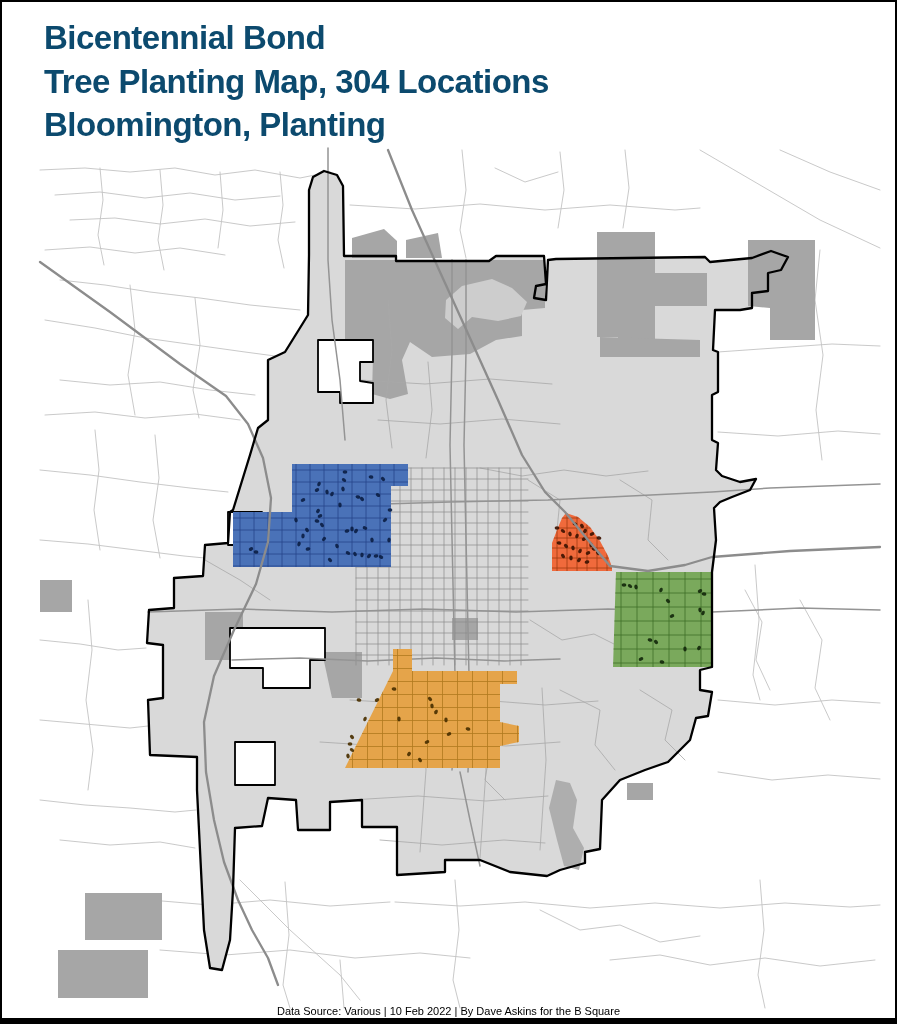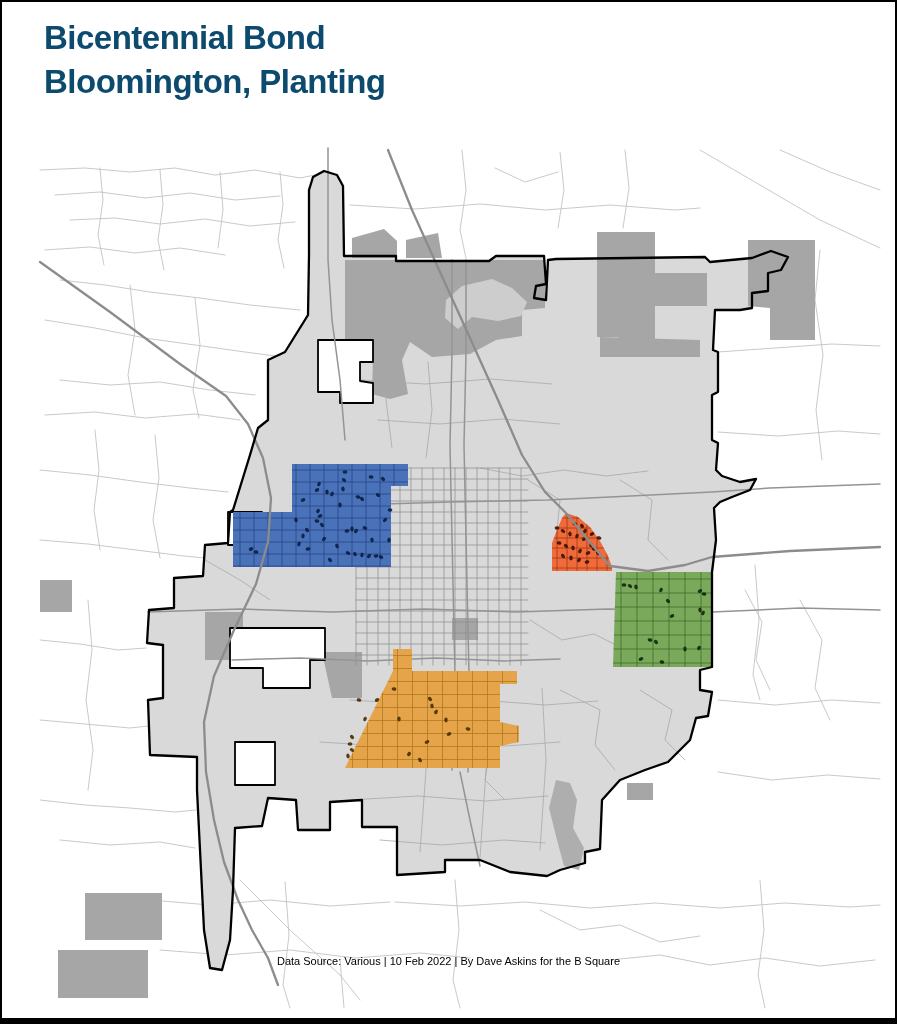--- a/index.html
+++ b/index.html
@@ -5,30 +5,31 @@
   html,body{margin:0;padding:0;background:#ffffff;}
   body{width:897px;height:1024px;position:relative;overflow:hidden;
        font-family:"Liberation Sans",sans-serif;}
   .frame{position:absolute;left:0;top:0;right:0;bottom:0;
          border:2px solid #000;border-bottom:6px solid #000;box-sizing:border-box;
          pointer-events:none;z-index:30;}
   #map{position:absolute;left:0;top:0;z-index:1;}
   .title-block{position:absolute;left:20px;top:16px;z-index:10;color:#0c4a6e;margin-left:24px;}
   .title-line{display:block;font-size:33px;font-weight:bold;line-height:1.32;
               letter-spacing:-0.5px;white-space:nowrap;}
-  .footer{position:absolute;left:0;width:100%;top:955px;text-align:center;
+  .footer{position:absolute;left:0;width:100%;top:1005px;text-align:center;
           font-size:11px;color:#000;z-index:10;}
 </style>
 </head>
 <body>
 
 <div class="frame"></div>
 
 <div class="title-block">
   <span class="title-line">Bicentennial Bond</span>
+  <span class="title-line">Tree Planting Map, 304 Locations</span>
   <span class="title-line">Bloomington, Planting</span>
 </div>
 
 <svg id="map" width="897" height="1024" viewBox="0 0 897 1024" xmlns="http://www.w3.org/2000/svg">
     <rect x="0" y="0" width="897" height="1024" fill="#ffffff"></rect>
     <g>
       <polyline points="40,170 85,168 130,172 175,168 215,175 255,170 300,178 330,172" fill="none" stroke="#c3c3c3" stroke-width="0.9" stroke-linecap="round" stroke-linejoin="round"></polyline>
       <polyline points="55,195 100,192 145,198 190,193 235,200 280,196" fill="none" stroke="#c3c3c3" stroke-width="0.9" stroke-linecap="round" stroke-linejoin="round"></polyline>
       <polyline points="70,220 115,218 160,224 205,219 250,226 295,222" fill="none" stroke="#c3c3c3" stroke-width="0.9" stroke-linecap="round" stroke-linejoin="round"></polyline>
       <polyline points="45,250 90,247 135,253 180,248 225,255" fill="none" stroke="#c3c3c3" stroke-width="0.9" stroke-linecap="round" stroke-linejoin="round"></polyline>

